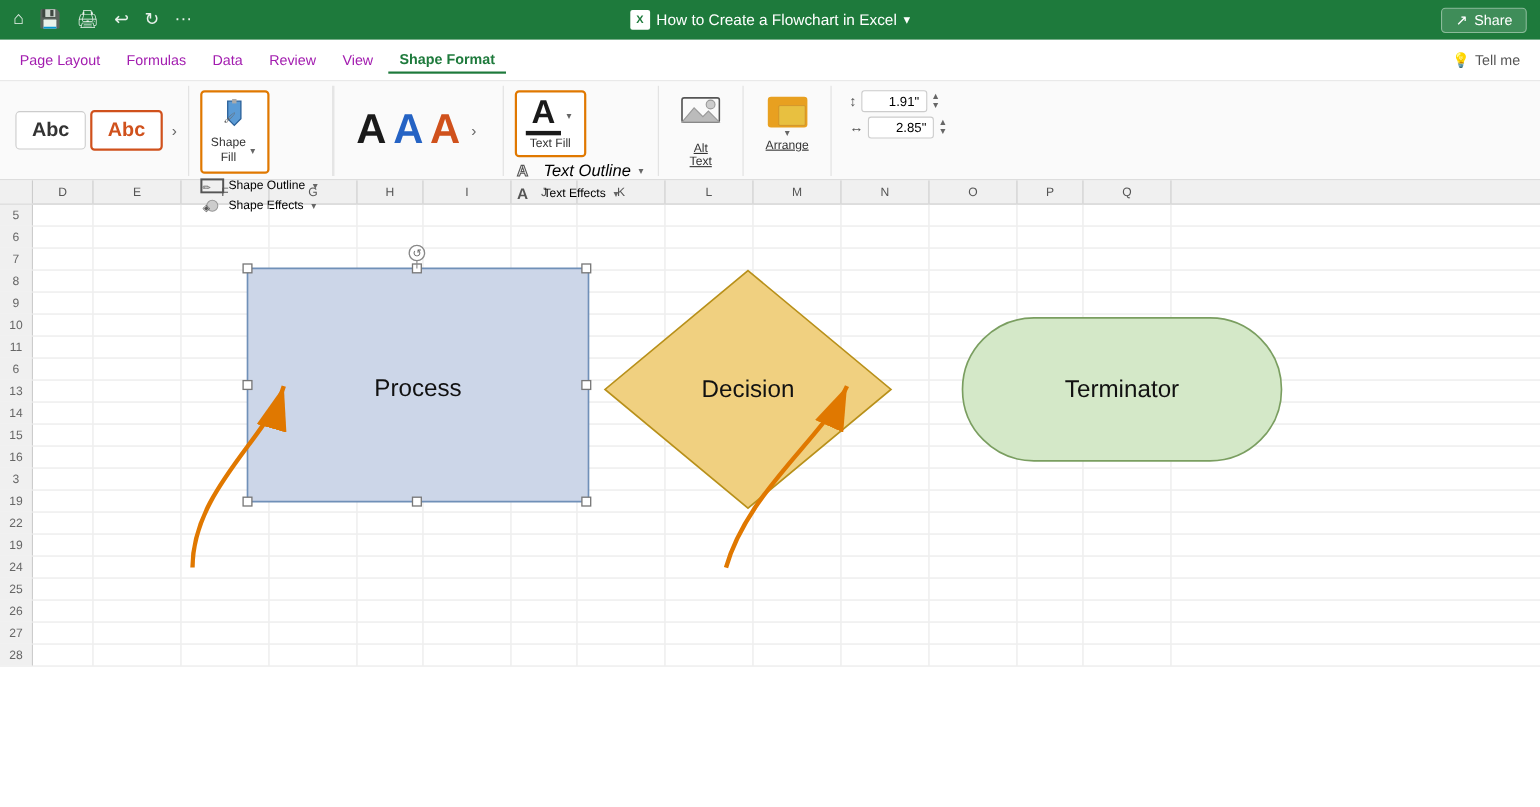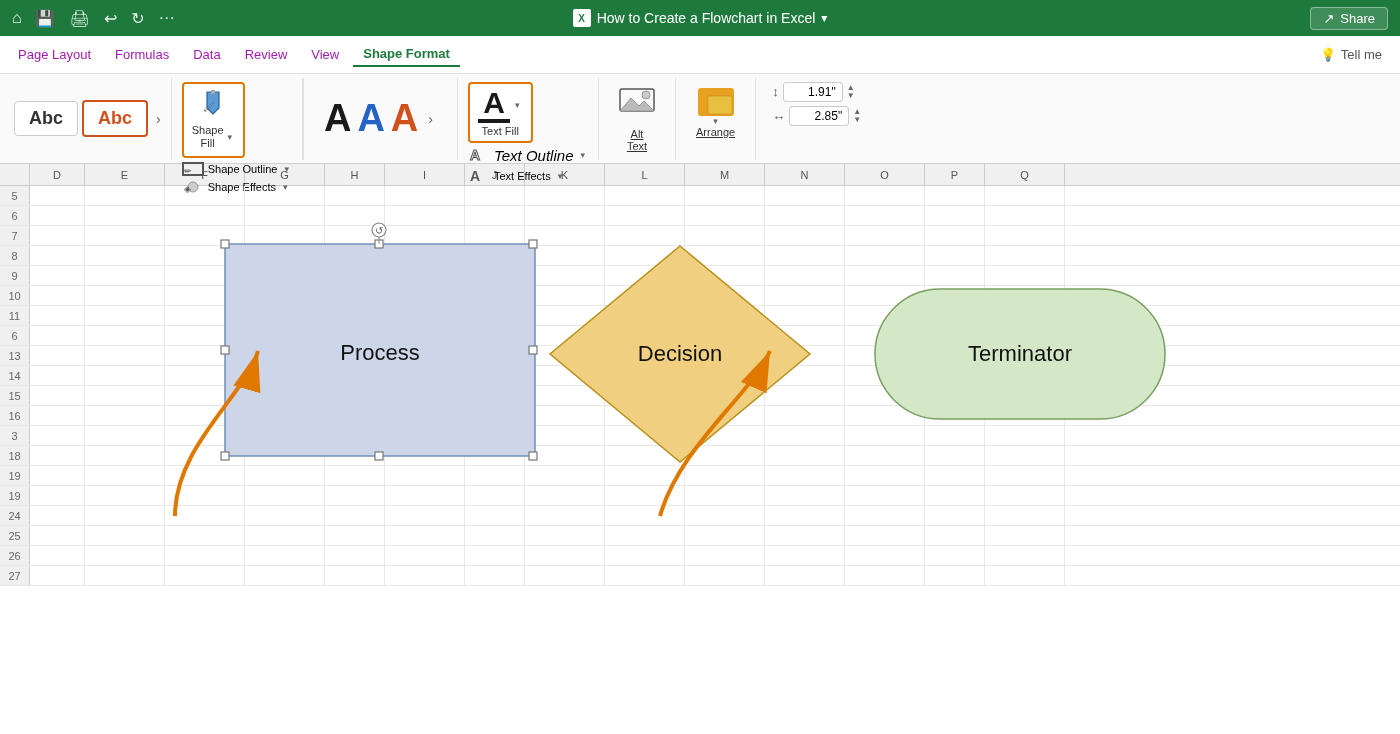--- a/index.html
+++ b/index.html
@@ -745,54 +745,54 @@
         <div class="grid-cell c-j"></div>
         <div class="grid-cell c-k"></div>
         <div class="grid-cell c-l"></div>
         <div class="grid-cell c-m"></div>
         <div class="grid-cell c-n"></div>
         <div class="grid-cell c-o"></div>
         <div class="grid-cell c-p"></div>
         <div class="grid-cell c-q"></div>
       </div>
       <div class="grid-row">
-        <div class="row-num">18</div>
-        <div class="grid-cell c-d"></div>
-        <div class="grid-cell c-e"></div>
-        <div class="grid-cell c-f"></div>
-        <div class="grid-cell c-g"></div>
-        <div class="grid-cell c-h"></div>
-        <div class="grid-cell c-i"></div>
-        <div class="grid-cell c-j"></div>
-        <div class="grid-cell c-k"></div>
-        <div class="grid-cell c-l"></div>
-        <div class="grid-cell c-m"></div>
-        <div class="grid-cell c-n"></div>
-        <div class="grid-cell c-o"></div>
-        <div class="grid-cell c-p"></div>
-        <div class="grid-cell c-q"></div>
-      </div>
-      <div class="grid-row">
         <div class="row-num">19</div>
         <div class="grid-cell c-d"></div>
         <div class="grid-cell c-e"></div>
         <div class="grid-cell c-f"></div>
         <div class="grid-cell c-g"></div>
         <div class="grid-cell c-h"></div>
         <div class="grid-cell c-i"></div>
         <div class="grid-cell c-j"></div>
         <div class="grid-cell c-k"></div>
         <div class="grid-cell c-l"></div>
         <div class="grid-cell c-m"></div>
         <div class="grid-cell c-n"></div>
         <div class="grid-cell c-o"></div>
         <div class="grid-cell c-p"></div>
         <div class="grid-cell c-q"></div>
       </div>
       <div class="grid-row">
+        <div class="row-num">22</div>
+        <div class="grid-cell c-d"></div>
+        <div class="grid-cell c-e"></div>
+        <div class="grid-cell c-f"></div>
+        <div class="grid-cell c-g"></div>
+        <div class="grid-cell c-h"></div>
+        <div class="grid-cell c-i"></div>
+        <div class="grid-cell c-j"></div>
+        <div class="grid-cell c-k"></div>
+        <div class="grid-cell c-l"></div>
+        <div class="grid-cell c-m"></div>
+        <div class="grid-cell c-n"></div>
+        <div class="grid-cell c-o"></div>
+        <div class="grid-cell c-p"></div>
+        <div class="grid-cell c-q"></div>
+      </div>
+      <div class="grid-row">
         <div class="row-num">19</div>
         <div class="grid-cell c-d"></div>
         <div class="grid-cell c-e"></div>
         <div class="grid-cell c-f"></div>
         <div class="grid-cell c-g"></div>
         <div class="grid-cell c-h"></div>
         <div class="grid-cell c-i"></div>
         <div class="grid-cell c-j"></div>
         <div class="grid-cell c-k"></div>
         <div class="grid-cell c-l"></div>
@@ -848,20 +848,37 @@
         <div class="grid-cell c-k"></div>
         <div class="grid-cell c-l"></div>
         <div class="grid-cell c-m"></div>
         <div class="grid-cell c-n"></div>
         <div class="grid-cell c-o"></div>
         <div class="grid-cell c-p"></div>
         <div class="grid-cell c-q"></div>
       </div>
       <div class="grid-row">
         <div class="row-num">27</div>
+        <div class="grid-cell c-d"></div>
+        <div class="grid-cell c-e"></div>
+        <div class="grid-cell c-f"></div>
+        <div class="grid-cell c-g"></div>
+        <div class="grid-cell c-h"></div>
+        <div class="grid-cell c-i"></div>
+        <div class="grid-cell c-j"></div>
+        <div class="grid-cell c-k"></div>
+        <div class="grid-cell c-l"></div>
+        <div class="grid-cell c-m"></div>
+        <div class="grid-cell c-n"></div>
+        <div class="grid-cell c-o"></div>
+        <div class="grid-cell c-p"></div>
+        <div class="grid-cell c-q"></div>
+      </div>
+      <div class="grid-row">
+        <div class="row-num">28</div>
         <div class="grid-cell c-d"></div>
         <div class="grid-cell c-e"></div>
         <div class="grid-cell c-f"></div>
         <div class="grid-cell c-g"></div>
         <div class="grid-cell c-h"></div>
         <div class="grid-cell c-i"></div>
         <div class="grid-cell c-j"></div>
         <div class="grid-cell c-k"></div>
         <div class="grid-cell c-l"></div>
         <div class="grid-cell c-m"></div>

